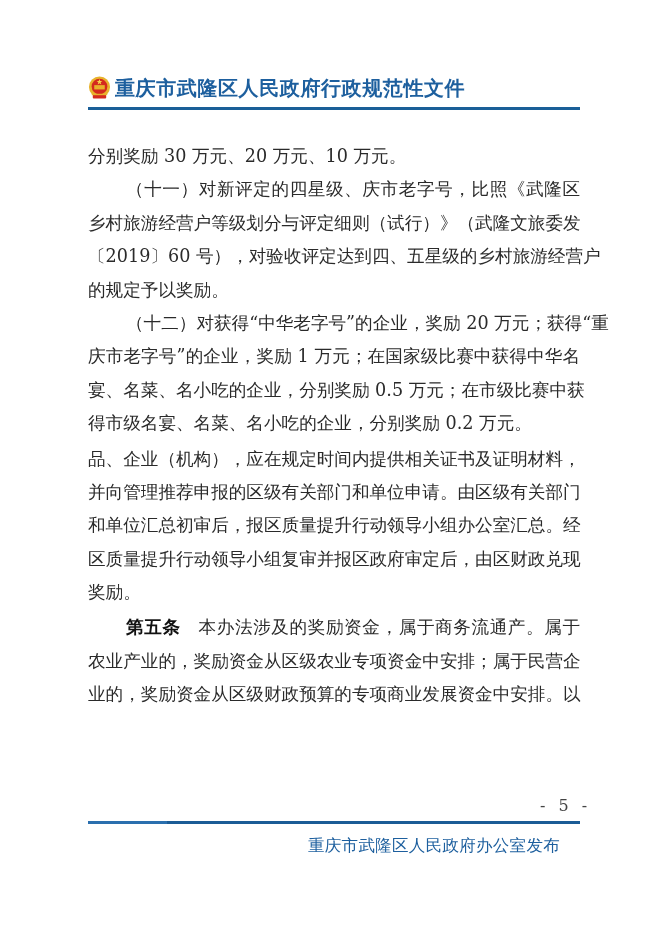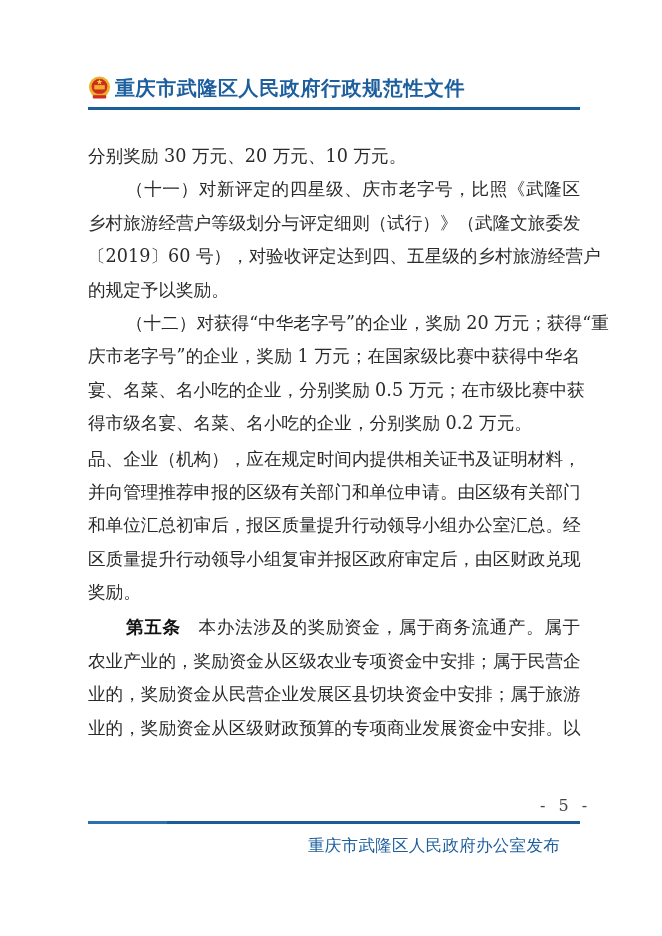--- a/index.html
+++ b/index.html
@@ -51,19 +51,18 @@
   <div class="line last">得市级名宴、名菜、名小吃的企业，分别奖励 0.2 万元。</div>
   <div class="gap"></div>
   <div class="line">品、企业（机构），应在规定时间内提供相关证书及证明材料，</div>
   <div class="line">并向管理推荐申报的区级有关部门和单位申请。由区级有关部门</div>
   <div class="line">和单位汇总初审后，报区质量提升行动领导小组办公室汇总。经</div>
   <div class="line">区质量提升行动领导小组复审并报区政府审定后，由区财政兑现</div>
   <div class="line last">奖励。</div>
   <div class="gap"></div>
   <div class="line indent"><span class="article">第五条</span><span>本办法涉及的奖励资金，属于商务流通产。属于</span></div>
   <div class="line">农业产业的，奖励资金从区级农业专项资金中安排；属于民营企</div>
-  <div class="line">业的，奖励资金从民营企业发展区县切块资金中安排；属于旅游</div>
   <div class="line">业的，奖励资金从区级财政预算的专项商业发展资金中安排。以</div>
 </div>
 
 <div class="page-num">- 5 -</div>
 <div class="rule bottom"></div>
 <div class="footer">重庆市武隆区人民政府办公室发布</div>
 
 </body></html>

